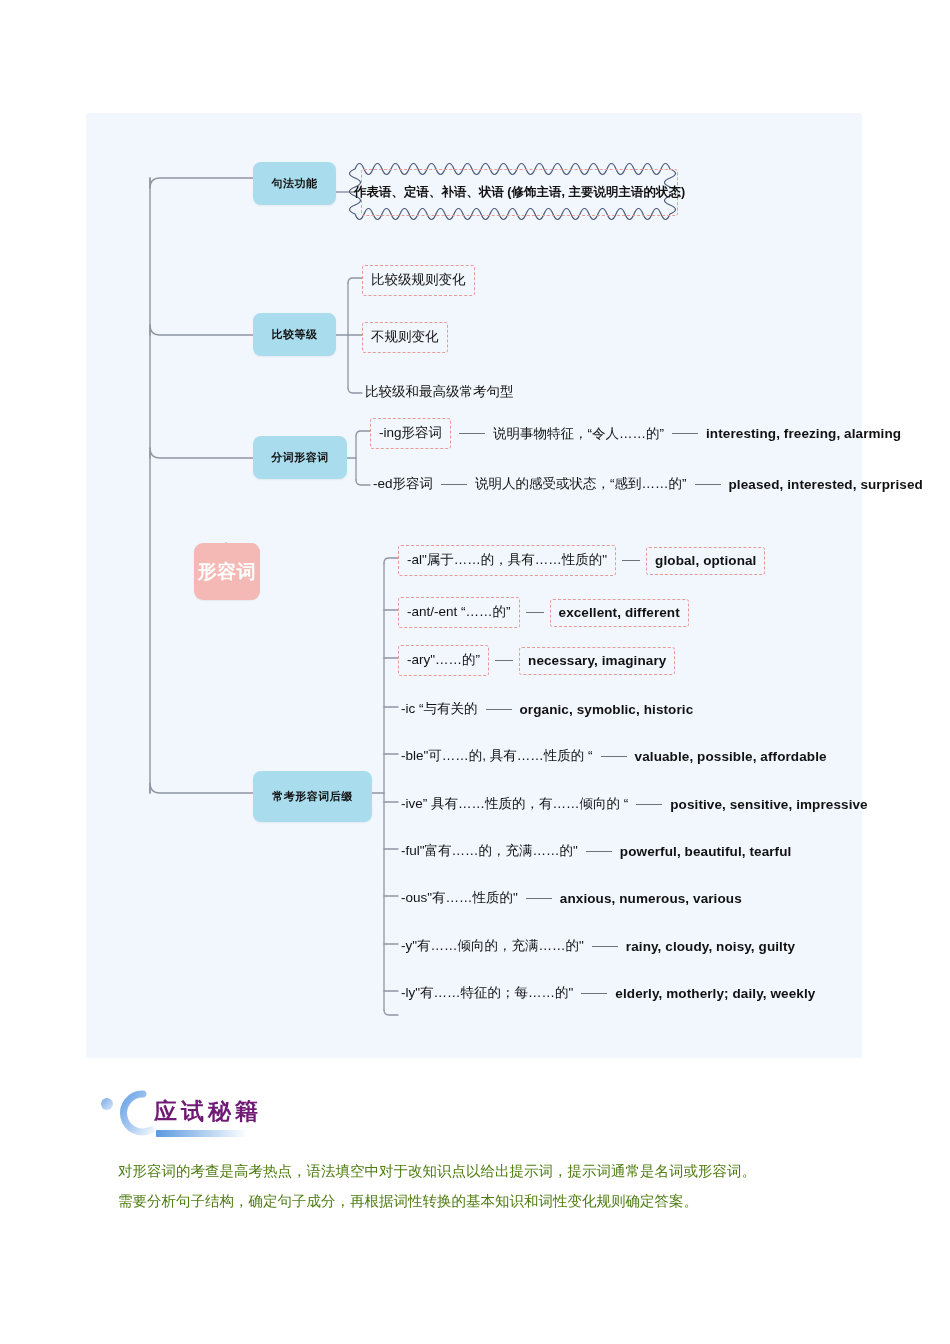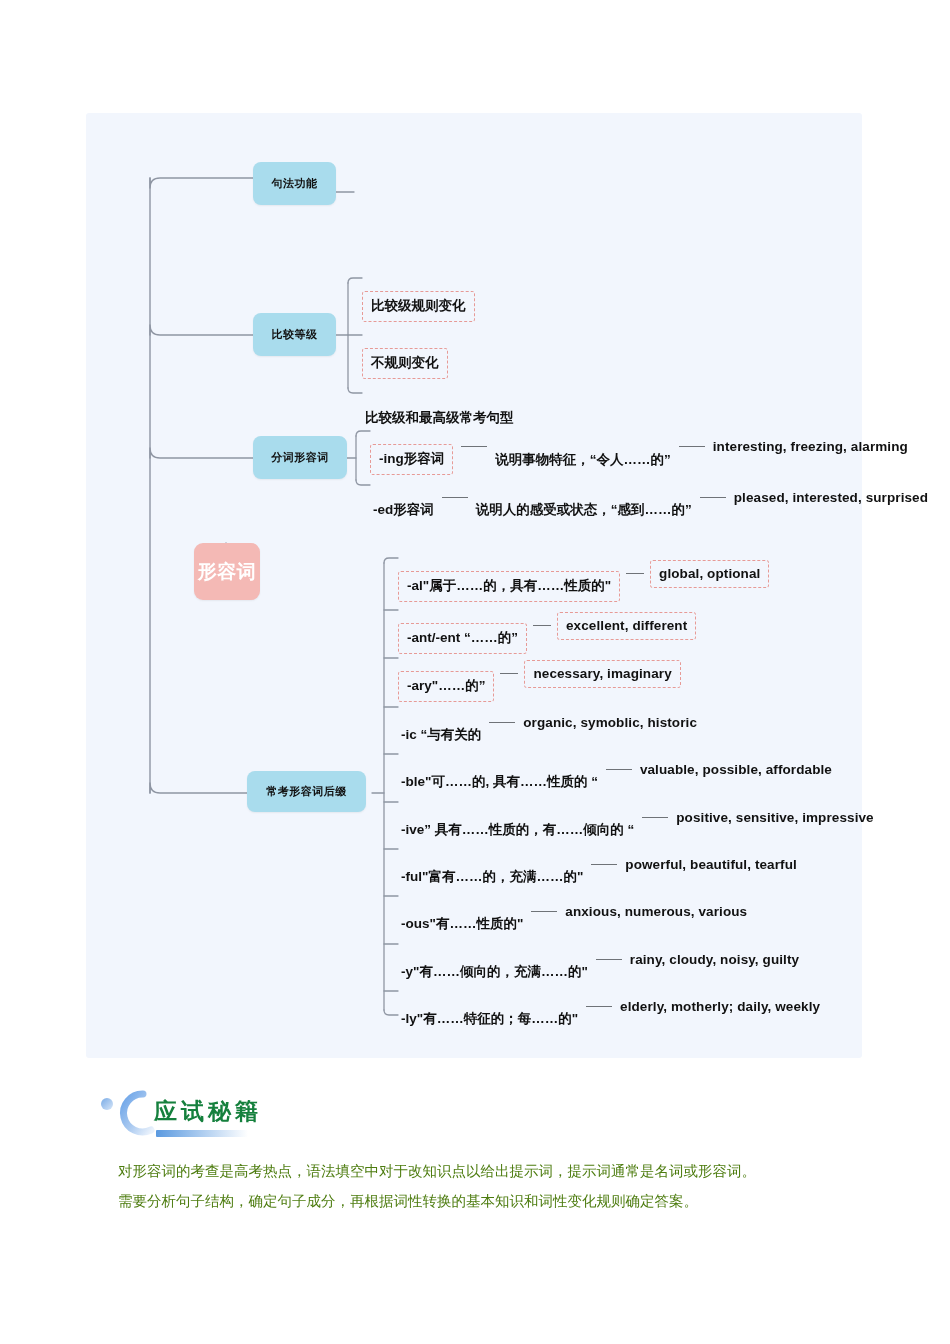--- a/index.html
+++ b/index.html
@@ -57,21 +57,21 @@
   .leaf {
     position: absolute;
     display: flex;
     align-items: center;
     white-space: nowrap;
     font-size: 13.5px;
     color: #111111;
     font-weight: bold;
   }
   .leaf .seg { display: inline-block; }
-  .leaf .seg.cn { font-weight: bold; margin-top: 26px; }
+  .leaf .seg.cn { font-weight: normal; }
   .leaf .seg.en { font-weight: bold; letter-spacing: .1px; }
   .dash {
     display: inline-block;
     width: 26px; height: 0;
     border-top: 1.4px solid #6f7378;
     margin: 0 8px;
     flex: none;
   }
   .dash.short { width: 18px; margin: 0 6px; }
 
@@ -104,21 +104,21 @@
   
   #tips {
     position: absolute;
     left: 96px; top: 1082px;
     width: 760px; height: 160px;
   }
   #tips-deco { position: absolute; left: 0; top: 0; }
   #tips-title {
     position: absolute;
     left: 58px; top: 14px;
-    font-size: 23px; font-weight: bold; color: #15803d;
+    font-size: 23px; font-weight: bold; color: #701a75;
     letter-spacing: 4px;
     font-family: "DejaVu Sans", "Liberation Sans", sans-serif;
   }
   #tips-body {
     position: absolute;
     left: 22px; top: 75px;
     width: 735px;
     font-family: "DejaVu Serif", "Liberation Serif", serif;
     font-size: 14.5px;
     color: #4d7c0f;
@@ -186,24 +186,44 @@
     </div>
 
     <div class="node node-branch" style="left:167px; top:200px; width:83px; height:43px;">
       <span>比较等级</span>
     </div>
 
     <div class="node node-branch" style="left:167px; top:323px; width:94px; height:43px;">
       <span>分词形容词</span>
     </div>
 
-    <div class="node node-branch" style="left:161px; top:658px; width:119px; height:41px;">
+    <div class="node node-branch" style="left:167px; top:658px; width:119px; height:51px;">
       <span>常考形容词后缀</span>
     </div>
 
+    <div id="wavy-wrap">
+      <svg id="wavy-svg" width="343" height="75" viewBox="0 0 343 75" xmlns="http://www.w3.org/2000/svg">
+        <path d="M7,14
+                 q4.5,-11 9,0 q4.5,11 9,0 q4.5,-11 9,0 q4.5,11 9,0 q4.5,-11 9,0 q4.5,11 9,0
+                 q4.5,-11 9,0 q4.5,11 9,0 q4.5,-11 9,0 q4.5,11 9,0 q4.5,-11 9,0 q4.5,11 9,0
+                 q4.5,-11 9,0 q4.5,11 9,0 q4.5,-11 9,0 q4.5,11 9,0 q4.5,-11 9,0 q4.5,11 9,0
+                 q4.5,-11 9,0 q4.5,11 9,0 q4.5,-11 9,0 q4.5,11 9,0 q4.5,-11 9,0 q4.5,11 9,0
+                 q4.5,-11 9,0 q4.5,11 9,0 q4.5,-11 9,0 q4.5,11 9,0 q4.5,-11 9,0 q4.5,11 9,0
+                 q4.5,-11 9,0 q4.5,11 9,0 q4.5,-11 9,0 q4.5,11 9,0 q4.5,-11 9,0
+                 q11,4.5 0,9 q-11,4.5 0,9 q11,4.5 0,9 q-11,4.5 0,9 q11,4.5 0,9
+                 q-4.5,11 -9,0 q-4.5,-11 -9,0 q-4.5,11 -9,0 q-4.5,-11 -9,0 q-4.5,11 -9,0 q-4.5,-11 -9,0
+                 q-4.5,11 -9,0 q-4.5,-11 -9,0 q-4.5,11 -9,0 q-4.5,-11 -9,0 q-4.5,11 -9,0 q-4.5,-11 -9,0
+                 q-4.5,11 -9,0 q-4.5,-11 -9,0 q-4.5,11 -9,0 q-4.5,-11 -9,0 q-4.5,11 -9,0 q-4.5,-11 -9,0
+                 q-4.5,11 -9,0 q-4.5,-11 -9,0 q-4.5,11 -9,0 q-4.5,-11 -9,0 q-4.5,11 -9,0 q-4.5,-11 -9,0
+                 q-4.5,11 -9,0 q-4.5,-11 -9,0 q-4.5,11 -9,0 q-4.5,-11 -9,0 q-4.5,11 -9,0 q-4.5,-11 -9,0
+                 q-4.5,11 -9,0 q-4.5,-11 -9,0 q-4.5,11 -9,0 q-4.5,-11 -9,0 q-4.5,11 -9,0
+                 q-11,-4.5 0,-9 q11,-4.5 0,-9 q-11,-4.5 0,-9 q11,-4.5 0,-9 q-11,-4.5 0,-9 z" fill="none" stroke="#4a5a7a" stroke-width="1.2"></path>
+      </svg>
+      <div id="wavy-inner">作表语、定语、补语、状语 (修饰主语, 主要说明主语的状态)</div>
+    </div>
 
     <div class="leaf" style="left:276px; top:152px;">
       <span class="seg cn boxed">比较级规则变化</span>
     </div>
     <div class="leaf" style="left:276px; top:209px;">
       <span class="seg cn boxed">不规则变化</span>
     </div>
     <div class="leaf" style="left:279px; top:270px;">
       <span class="seg cn">比较级和最高级常考句型</span>
     </div>

